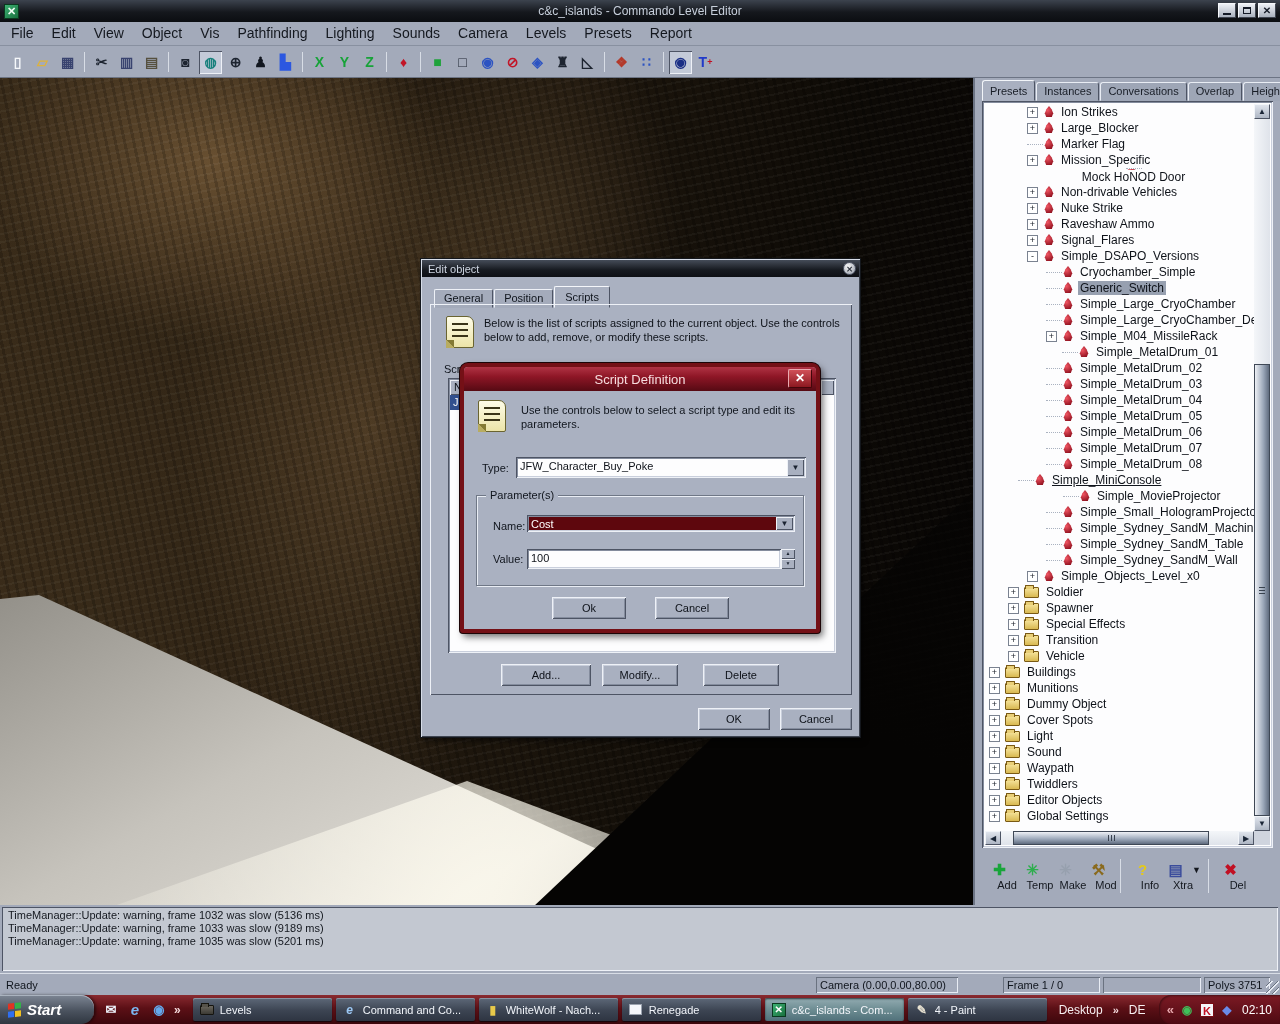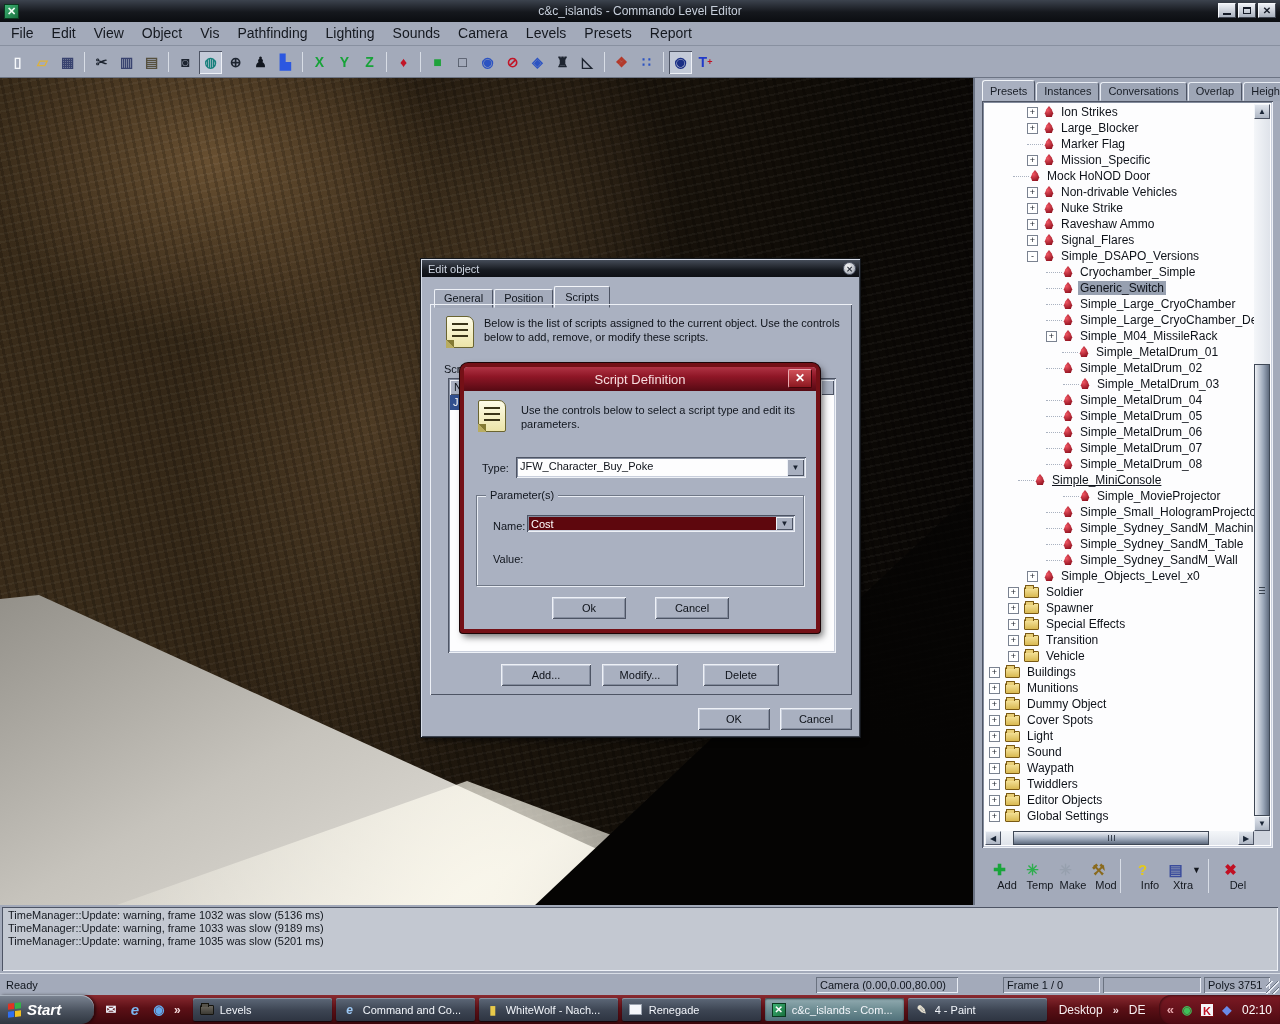--- a/index.html
+++ b/index.html
@@ -342,21 +342,21 @@
           <div class="trow" style="padding-left: 42px;">
             <span class="espacer"></span>
             <span class="preset-ico"></span>
             <span class="tlabel">Marker Flag</span>
           </div>
           <div class="trow" style="padding-left: 42px;">
             <span class="ebox">+</span>
             <span class="preset-ico"></span>
             <span class="tlabel">Mission_Specific</span>
           </div>
-          <div class="trow" style="padding-left: 28px;">
+          <div class="trow" style="padding-left: 28px; flex-direction: column;">
             <span class="espacer"></span>
             <span class="preset-ico"></span>
             <span class="tlabel">Mock HoNOD Door</span>
           </div>
           <div class="trow" style="padding-left: 42px;">
             <span class="ebox">+</span>
             <span class="preset-ico"></span>
             <span class="tlabel">Non-drivable Vehicles</span>
           </div>
           <div class="trow" style="padding-left: 42px;">
@@ -407,21 +407,21 @@
           <div class="trow" style="padding-left: 77px;">
             <span class="espacer"></span>
             <span class="preset-ico"></span>
             <span class="tlabel">Simple_MetalDrum_01</span>
           </div>
           <div class="trow" style="padding-left: 61px;">
             <span class="espacer"></span>
             <span class="preset-ico"></span>
             <span class="tlabel">Simple_MetalDrum_02</span>
           </div>
-          <div class="trow" style="padding-left: 78px;">
+          <div class="trow" style="padding-left: 61px;">
             <span class="espacer"></span>
             <span class="preset-ico"></span>
             <span class="tlabel">Simple_MetalDrum_03</span>
           </div>
           <div class="trow" style="padding-left: 61px;">
             <span class="espacer"></span>
             <span class="preset-ico"></span>
             <span class="tlabel">Simple_MetalDrum_04</span>
           </div>
           <div class="trow" style="padding-left: 61px;">
@@ -651,20 +651,27 @@
       <span class="combo-btn">▼</span>
     </div>
     <div class="sd-group">
       <div class="sd-group-label">Parameter(s)</div>
       <div class="sd-name-label">Name:</div>
       <div class="sd-name combo">
         <span class="field">Cost</span>
         <span class="combo-btn">▼</span>
       </div>
       <div class="sd-value-label">Value:</div>
+      <div class="sd-value">
+        <span class="field">100</span>
+        <span class="spinner">
+            <span>▲</span>
+            <span>▼</span>
+          </span>
+      </div>
     </div>
     <div class="btn sd-ok">Ok</div>
     <div class="btn sd-cancel">Cancel</div>
   </div>
 
   <div class="logbar">
     <div class="loginner" id="loglines">
         <div class="logline">TimeManager::Update: warning, frame 1032 was slow (5136 ms)</div>
         <div class="logline">TimeManager::Update: warning, frame 1033 was slow (9189 ms)</div>
         <div class="logline">TimeManager::Update: warning, frame 1035 was slow (5201 ms)</div>

